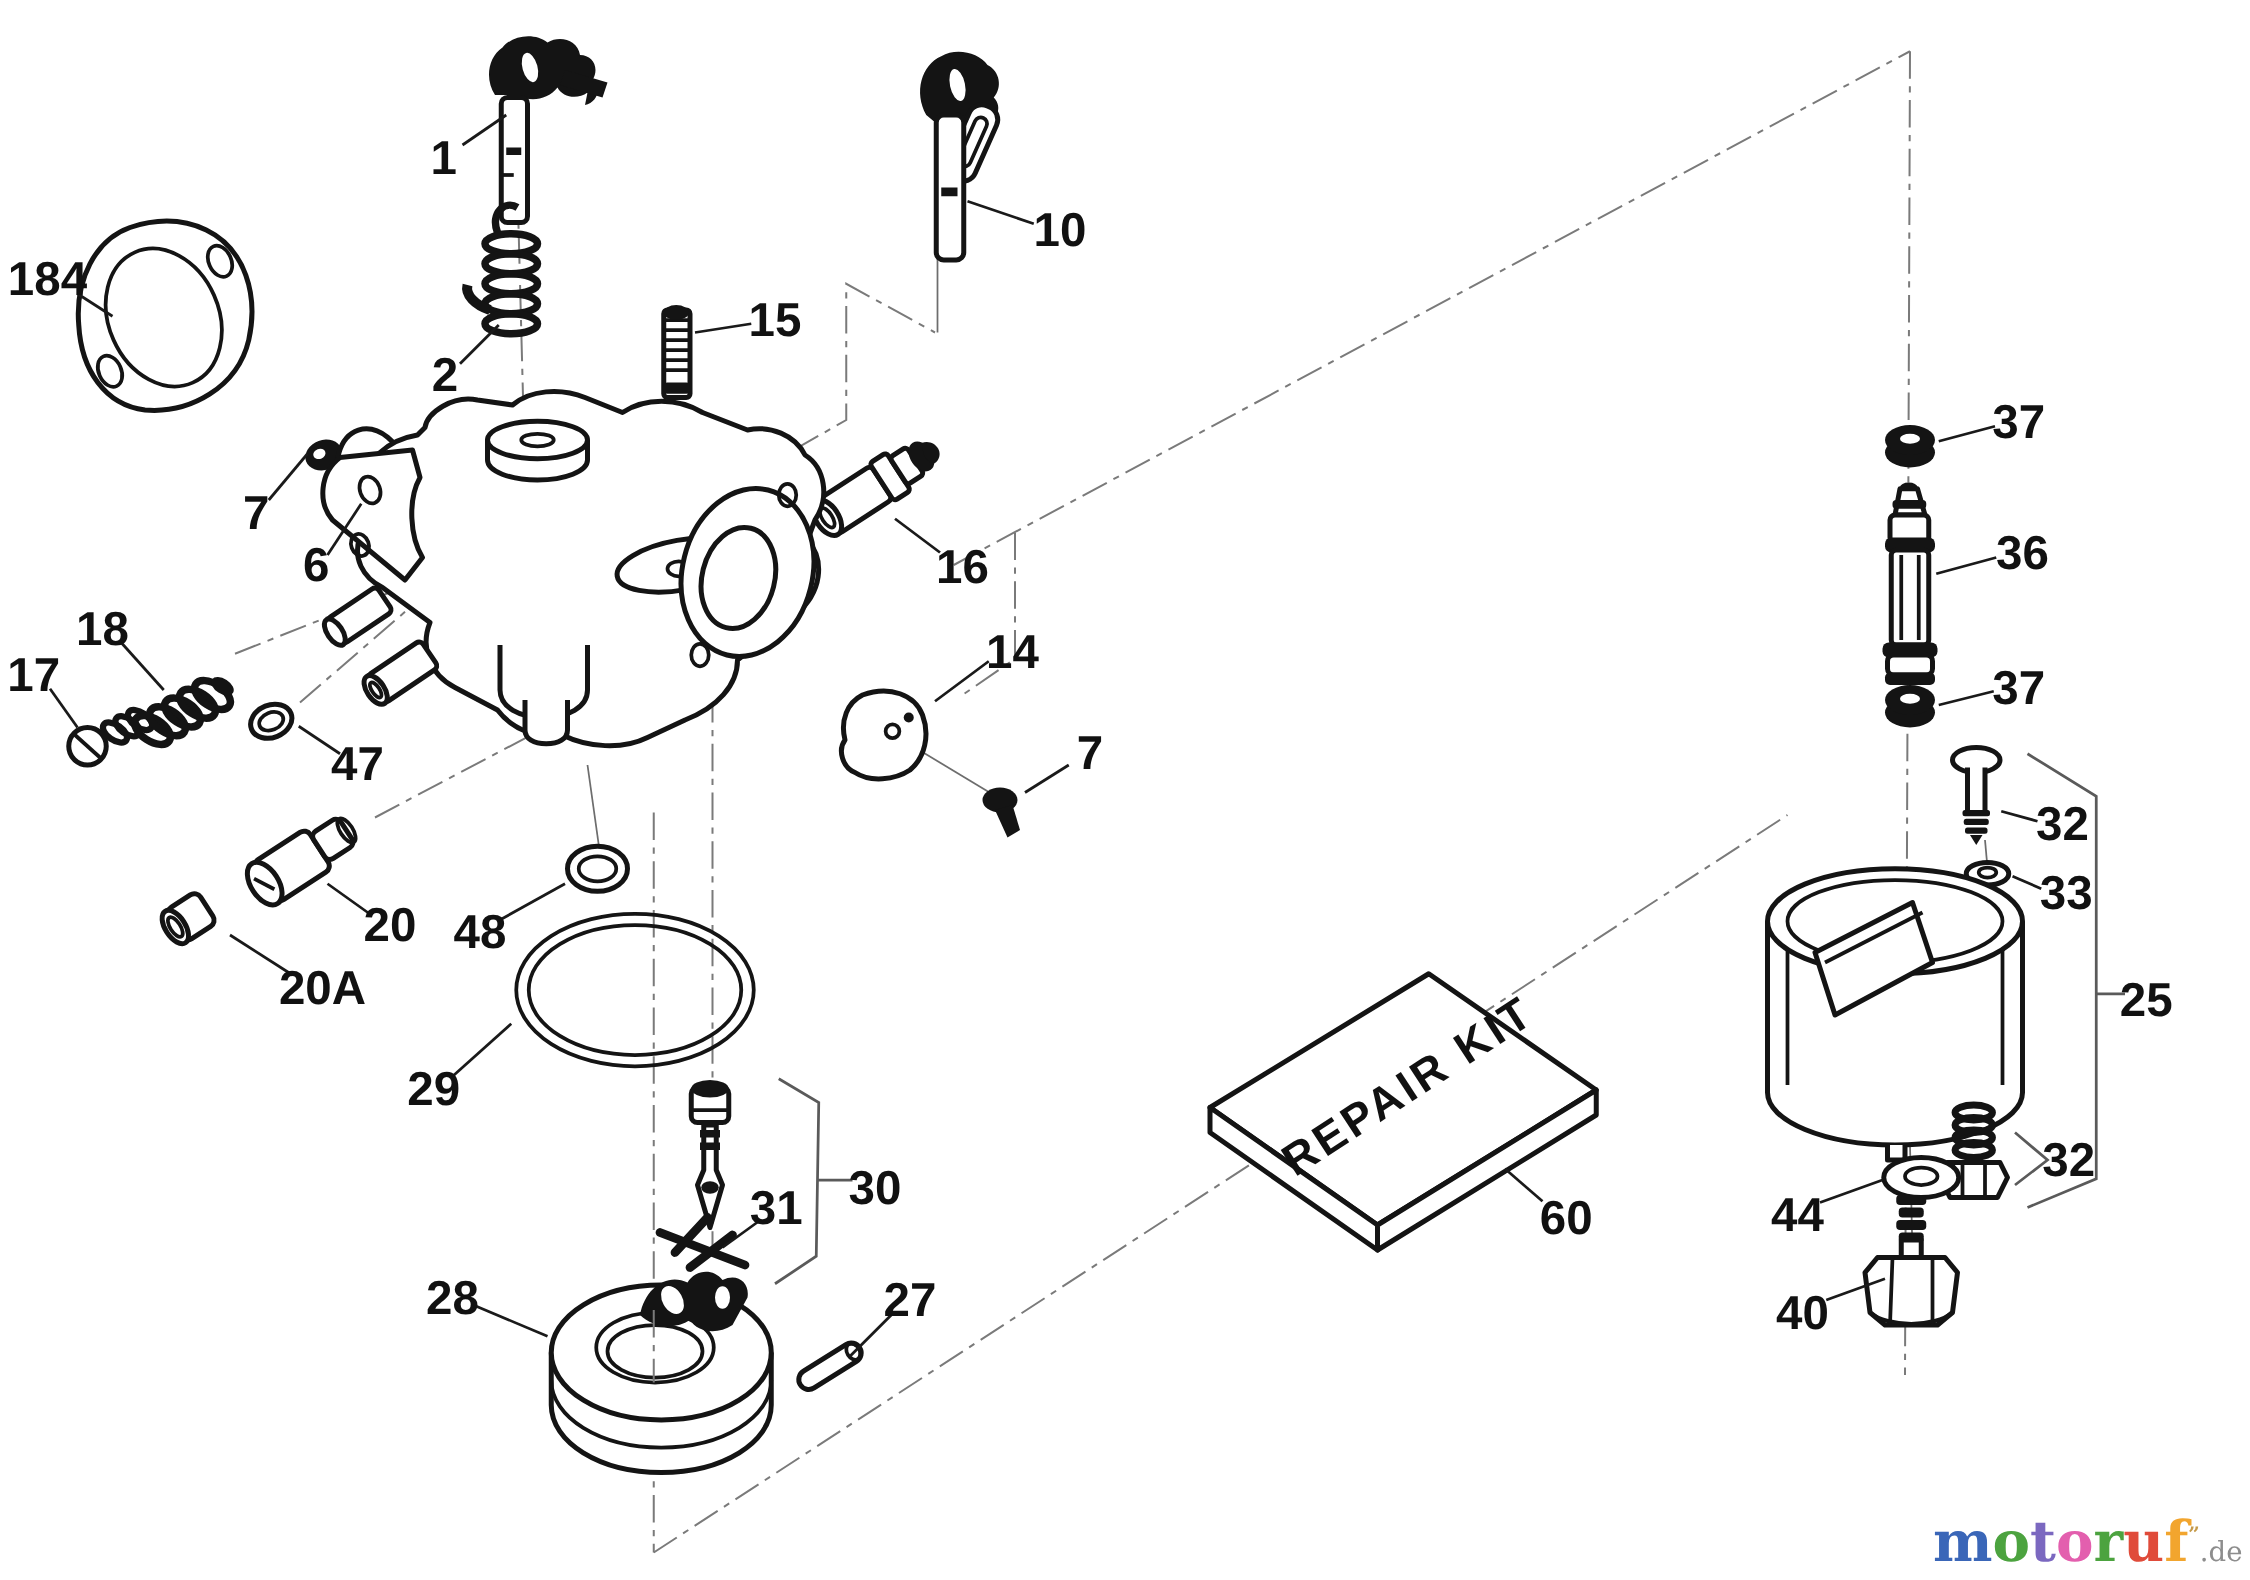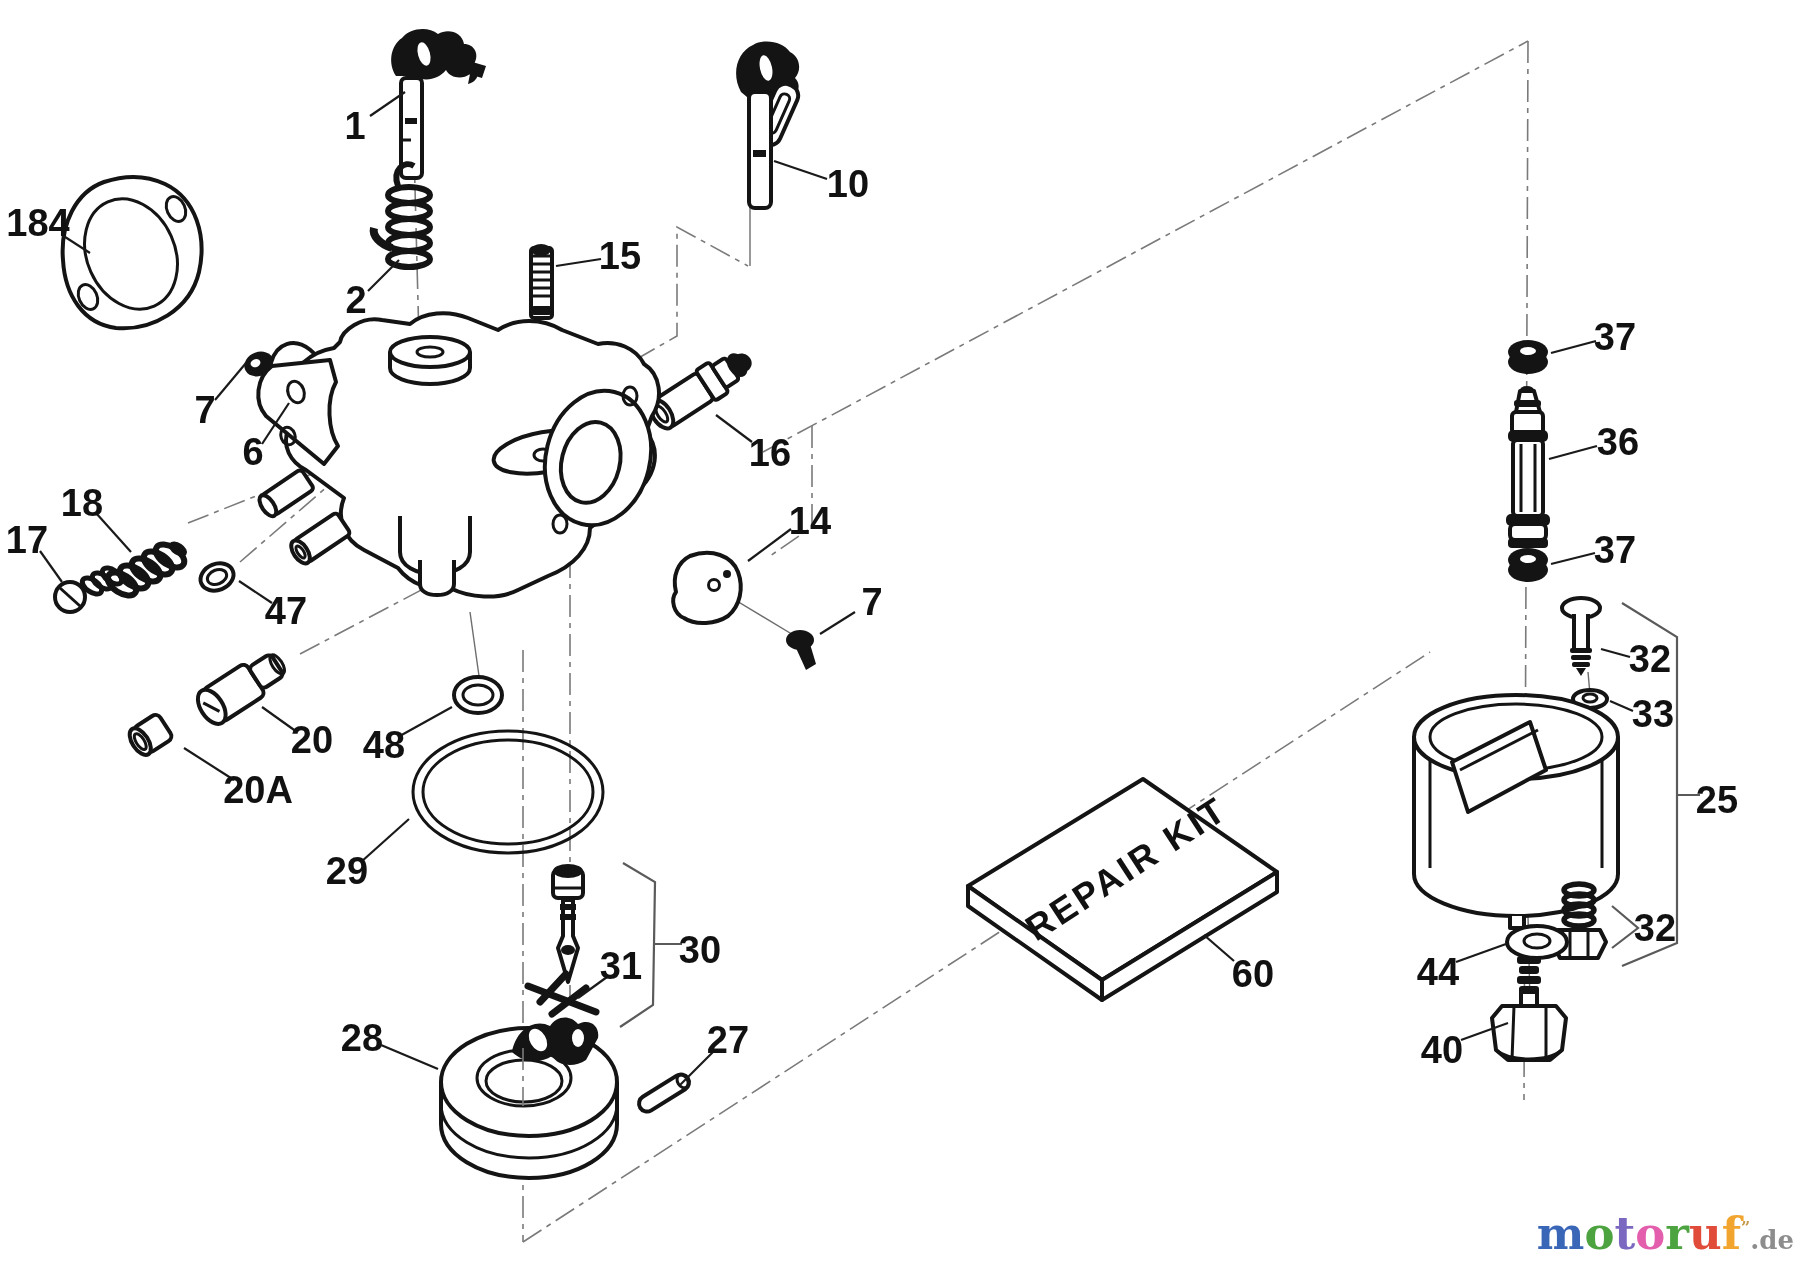--- a/index.html
+++ b/index.html
@@ -13,21 +13,21 @@
   .ldr{stroke:#1a1a1a;stroke-width:2.2;}
   
   .p{fill:#ffffff;stroke:#141414;stroke-width:4;stroke-linejoin:round;}
   .pn{fill:none;stroke:#141414;stroke-width:3;stroke-linejoin:round;}
   .pb{fill:#141414;stroke:none;}
   .callout{font-family:"Liberation Sans",sans-serif;font-size:38px;font-weight:700;fill:#111;}
   .rkit{font-family:"Liberation Sans",sans-serif;font-size:36px;font-weight:700;fill:#111;
         letter-spacing:3px;}
   .logo{position:absolute;right:6px;bottom:8px;font-family:"DejaVu Serif","Liberation Serif",serif;
         font-weight:700;font-size:45px;line-height:1;white-space:nowrap;}
-  .logo .suffix{font-size:26px;font-weight:700;}
+  .logo .suffix{font-size:22px;font-weight:400;}
   .logo .mark{font-size:16px;vertical-align:super;}
 </style>
 </head>
 <body>
 
 <div class="stage">
 <svg viewBox="0 0 1800 1264" width="1800" height="1264">
 
   <g>
     <path class="cl" d="M414,150 L419,340"></path>

